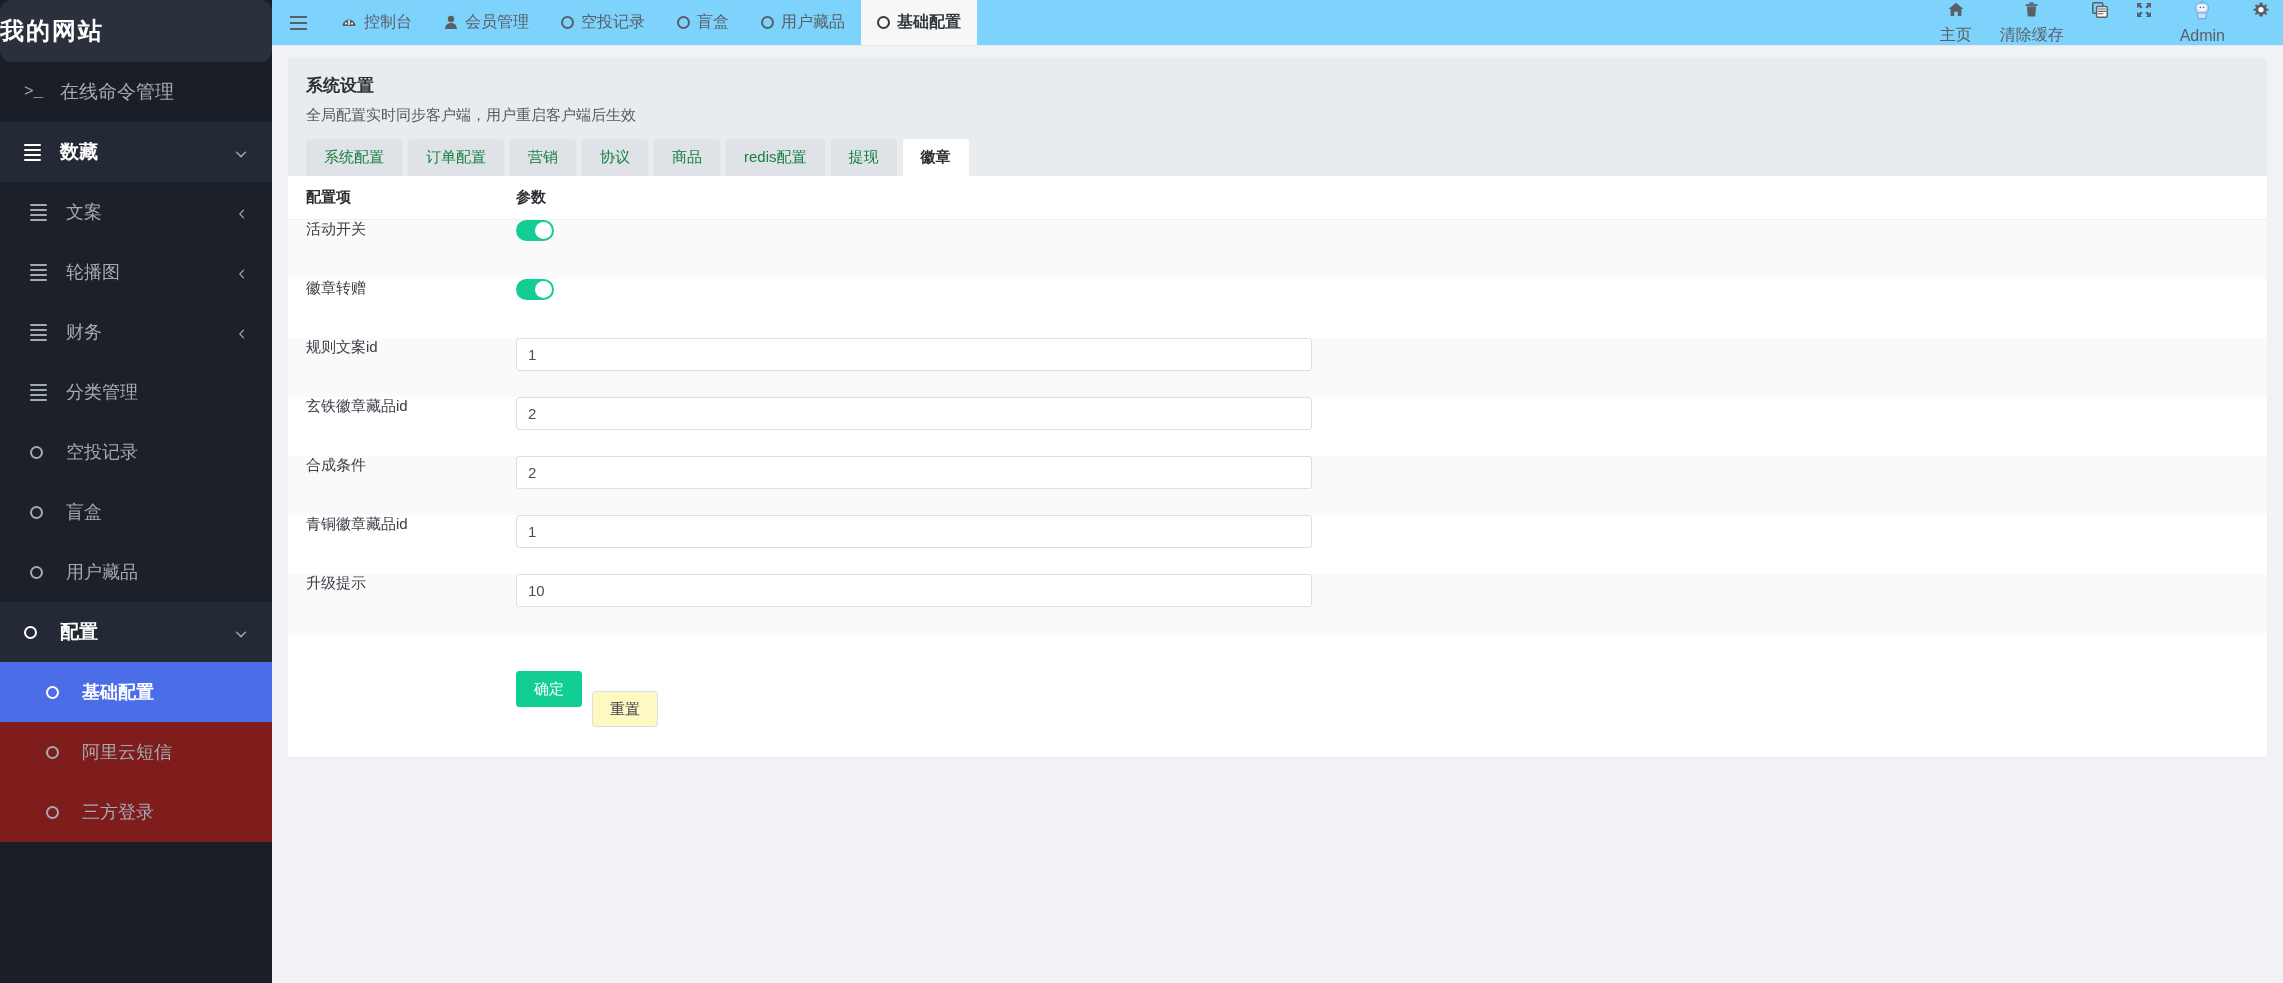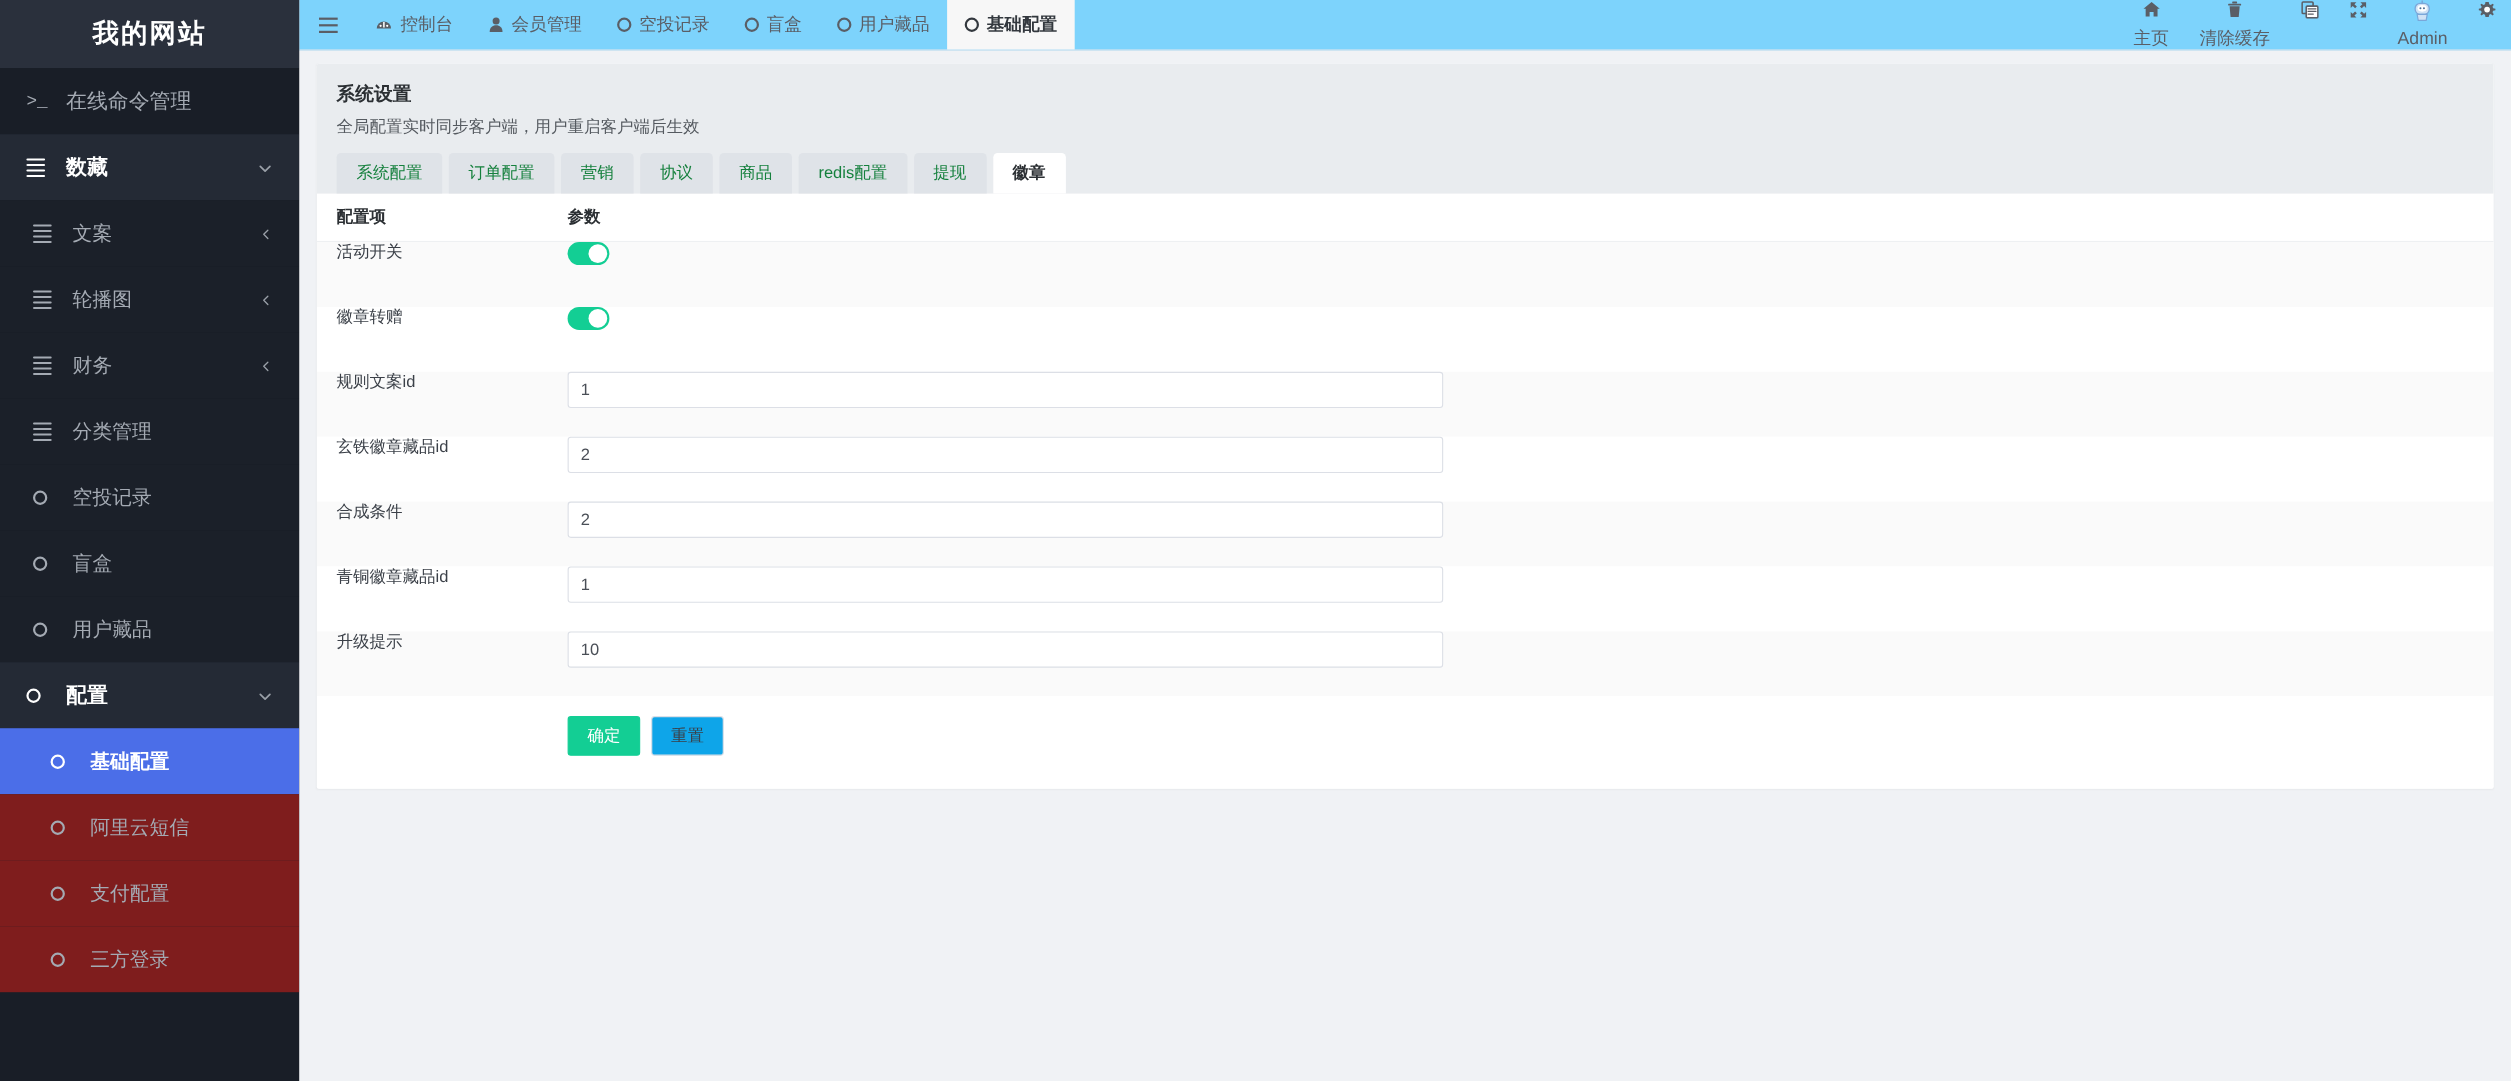--- a/index.html
+++ b/index.html
@@ -14,26 +14,26 @@
   
   #sidebar {
     width: 272px; min-width: 272px; height: 983px;
     background: #191e27;
     color: #a4aab3;
     overflow: hidden;
     position: relative;
   }
   .brand {
     height: 62px; line-height: 62px;
-    text-align: center;
     color: #ffffff;
     font-size: 24px;
     font-weight: 700;
     background: #2a303c;
     letter-spacing: 2px;
+    border-radius: 12px;
   }
   .menu-item {
     display: flex; align-items: center;
     height: 60px;
     padding: 0 24px;
     font-size: 19px;
     color: #a4aab3;
     cursor: pointer;
     position: relative;
     white-space: nowrap;
@@ -230,21 +230,21 @@
     height: 36px;
     padding: 0 17px;
     border-radius: 3px;
     font-size: 15px;
     cursor: pointer;
     border: 1px solid transparent;
     font-family: "Liberation Sans", sans-serif;
     display: inline-flex; align-items: center; justify-content: center;
   }
   .btn-primary { background: #13ce94; color: #ffffff; border-color: #13ce94; }
-  .btn-default { background: #0ea5e9; color: #3b4048; border-color: #dcdfe6; }
+  .btn-default { background: #fef9c3; color: #3b4048; border-color: #dcdfe6; margin-top: 40px; }
 </style>
 </head>
 <body>
 
 <div id="app">
 
   <aside id="sidebar">
     <div class="brand">我的网站</div>
     <nav id="sidebar-menu">
         <div class="menu-item lvl0">
@@ -351,26 +351,20 @@
           <span class="mi-icon">
             <span class="ico-circle"></span>
           </span>
           <span class="mi-label">基础配置</span>
         </div>
         <div class="menu-item lvl2">
           <span class="mi-icon">
             <span class="ico-circle"></span>
           </span>
           <span class="mi-label">阿里云短信</span>
-        </div>
-        <div class="menu-item lvl2">
-          <span class="mi-icon">
-            <span class="ico-circle"></span>
-          </span>
-          <span class="mi-label">支付配置</span>
         </div>
         <div class="menu-item lvl2">
           <span class="mi-icon">
             <span class="ico-circle"></span>
           </span>
           <span class="mi-label">三方登录</span>
         </div>
       </nav>
   </aside>
 

